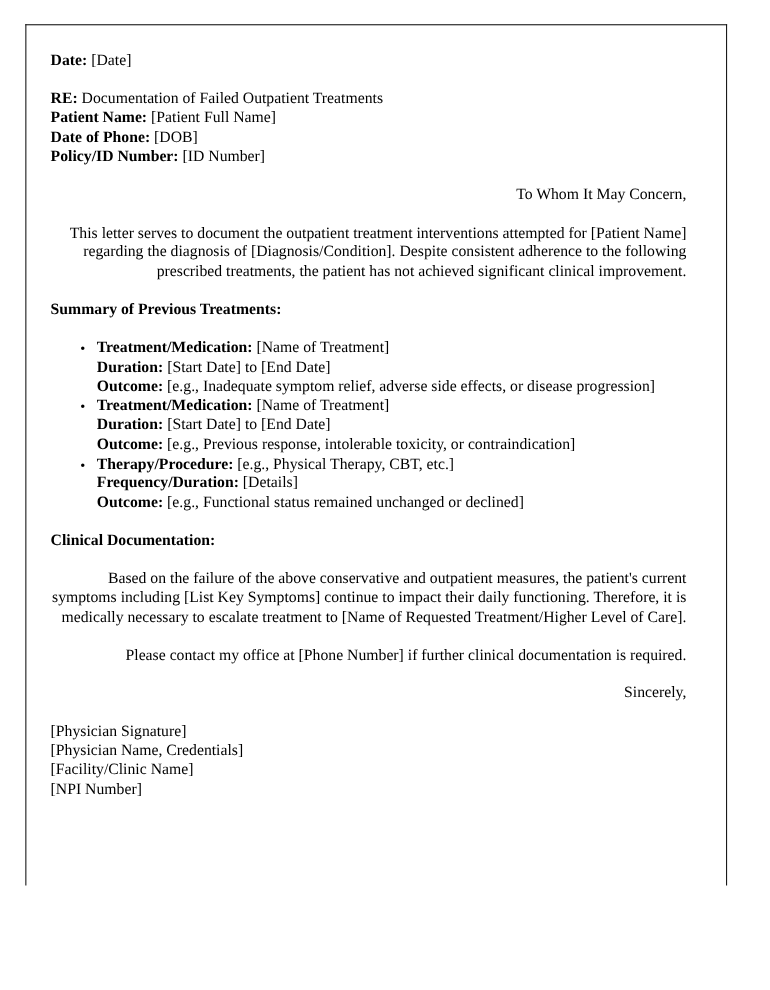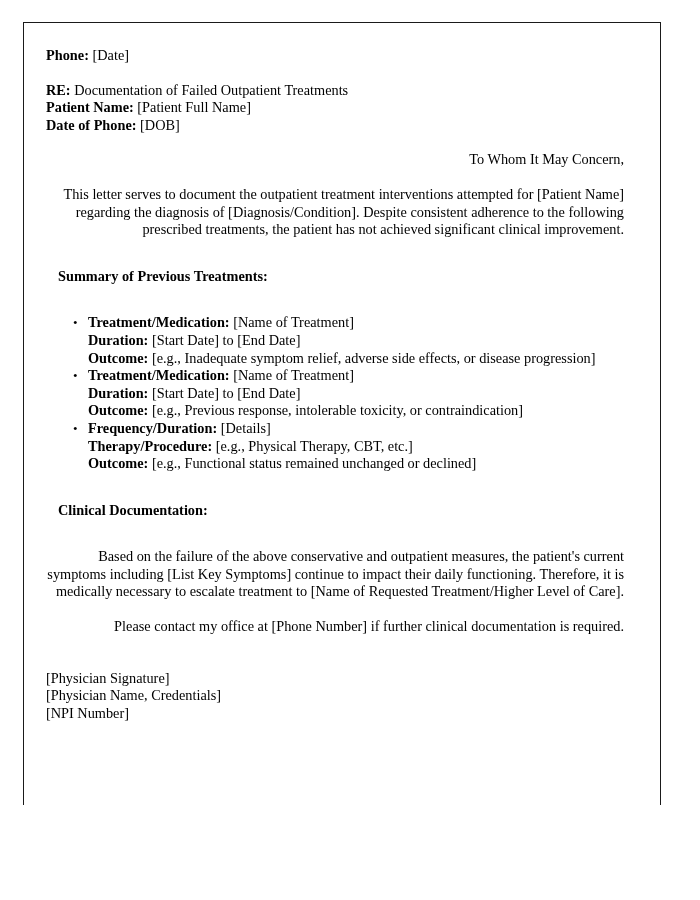--- a/index.html
+++ b/index.html
@@ -49,21 +49,21 @@
   .bold {
     font-weight: bold;
   }
 
   .para {
     margin: 0;
     text-align: right;
   }
 
   .heading {
-    margin: 12px;
+    margin: 0;
     font-weight: bold;
   }
 
   ul.treatments {
     margin: 0;
     padding: 0 0 0 42px;
     list-style: none;
   }
   ul.treatments > li {
     position: relative;
@@ -86,29 +86,30 @@
     display: block;
   }
 </style>
 </head>
 <body>
 
 <div class="page-sheet">
   <div class="page-body">
 
     <div class="block">
-      <div class="line"><span class="bold">Phone:</span> <span>[Date]</span></div>
+      <div class="line"><span class="bold">Date:</span> <span>[Date]</span></div>
     </div>
 
     <div class="gap-md"></div>
 
     <div class="block">
       <div class="line"><span class="bold">RE:</span> <span>Documentation of Failed Outpatient Treatments</span></div>
       <div class="line"><span class="bold">Patient Name:</span> <span>[Patient Full Name]</span></div>
       <div class="line"><span class="bold">Date of Phone:</span> <span>[DOB]</span></div>
+      <div class="line"><span class="bold">Policy/ID Number:</span> <span>[ID Number]</span></div>
     </div>
 
     <div class="gap-md"></div>
 
     <div class="para">To Whom It May Concern,</div>
 
     <div class="gap-md"></div>
 
     <div class="para">This letter serves to document the outpatient treatment interventions attempted for [Patient Name] regarding the diagnosis of [Diagnosis/Condition]. Despite consistent adherence to the following prescribed treatments, the patient has not achieved significant clinical improvement.</div>
 
@@ -123,43 +124,45 @@
         <span class="sub-line"><span class="bold">Treatment/Medication:</span> <span>[Name of Treatment]</span></span>
         <span class="sub-line"><span class="bold">Duration:</span> <span>[Start Date] to [End Date]</span></span>
         <span class="sub-line"><span class="bold">Outcome:</span> <span>[e.g., Inadequate symptom relief, adverse side effects, or disease progression]</span></span>
       </li>
       <li>
         <span class="sub-line"><span class="bold">Treatment/Medication:</span> <span>[Name of Treatment]</span></span>
         <span class="sub-line"><span class="bold">Duration:</span> <span>[Start Date] to [End Date]</span></span>
         <span class="sub-line"><span class="bold">Outcome:</span> <span>[e.g., Previous response, intolerable toxicity, or contraindication]</span></span>
       </li>
       <li>
+        <span class="sub-line"><span class="bold">Therapy/Procedure:</span> <span>[e.g., Physical Therapy, CBT, etc.]</span></span>
         <span class="sub-line"><span class="bold">Frequency/Duration:</span> <span>[Details]</span></span>
-        <span class="sub-line"><span class="bold">Therapy/Procedure:</span> <span>[e.g., Physical Therapy, CBT, etc.]</span></span>
         <span class="sub-line"><span class="bold">Outcome:</span> <span>[e.g., Functional status remained unchanged or declined]</span></span>
       </li>
     </ul>
 
     <div class="gap-md"></div>
 
     <div class="heading">Clinical Documentation:</div>
 
     <div class="gap-md"></div>
 
     <div class="para">Based on the failure of the above conservative and outpatient measures, the patient's current symptoms including [List Key Symptoms] continue to impact their daily functioning. Therefore, it is medically necessary to escalate treatment to [Name of Requested Treatment/Higher Level of Care].</div>
 
     <div class="gap-md"></div>
 
     <div class="para">Please contact my office at [Phone Number] if further clinical documentation is required.</div>
 
     <div class="gap-md"></div>
 
+    <div class="para">Sincerely,</div>
 
     <div class="gap-md"></div>
 
     <div class="sig-block">
       <span class="line">[Physician Signature]</span>
       <span class="line">[Physician Name, Credentials]</span>
+      <span class="line">[Facility/Clinic Name]</span>
       <span class="line">[NPI Number]</span>
     </div>
 
   </div>
 </div>
 
 </body></html>

